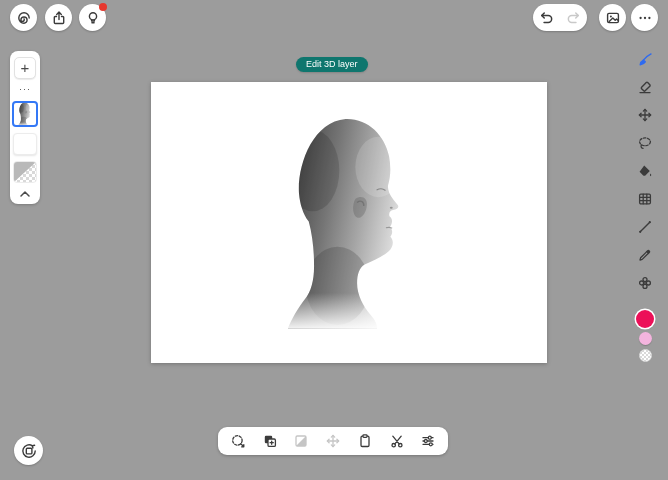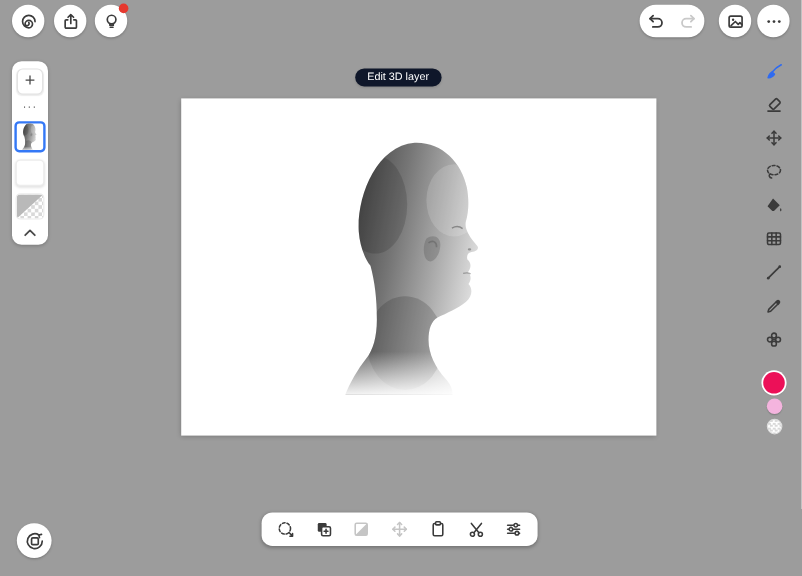--- a/index.html
+++ b/index.html
@@ -173,21 +173,21 @@
       </svg>
     </div>
   </div>
 
   <div class="canvas">
     <svg class="head" viewBox="0 0 160 240">
         <use href="#headModel"></use>
       </svg>
   </div>
 
-  <div class="badge" style="background: #0f172a;">Edit 3D layer</div>
+  <div class="badge" style="background: #0f766e;">Edit 3D layer</div>
 
   <div class="rtools">
     <div class="tool selected">
       <svg class="icn" width="17" height="17" viewBox="0 0 16 16" fill="none" stroke="currentColor" stroke-width="1.4" stroke-linecap="round" stroke-linejoin="round">
         <path d="M13.2 2.8 C10.5 4.2 7.6 6.6 6 8.6"></path>
         <path d="M6 8.6 C4.4 9.4 3.4 10.8 3 13 C5.2 12.6 6.8 11.8 7.8 10.2 Z" fill="currentColor"></path>
       </svg>
     </div>
     <div class="tool">
       <svg class="icn" width="16" height="16" viewBox="0 0 16 16" fill="none" stroke="currentColor" stroke-width="1.4" stroke-linecap="round" stroke-linejoin="round">

